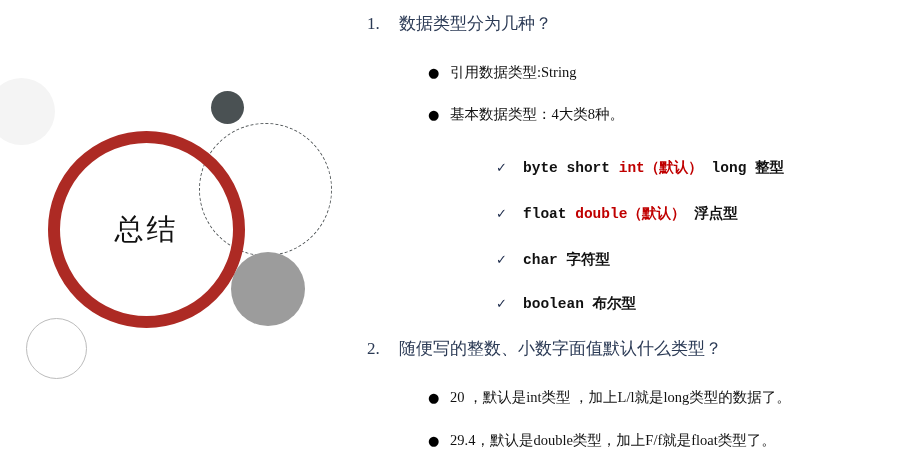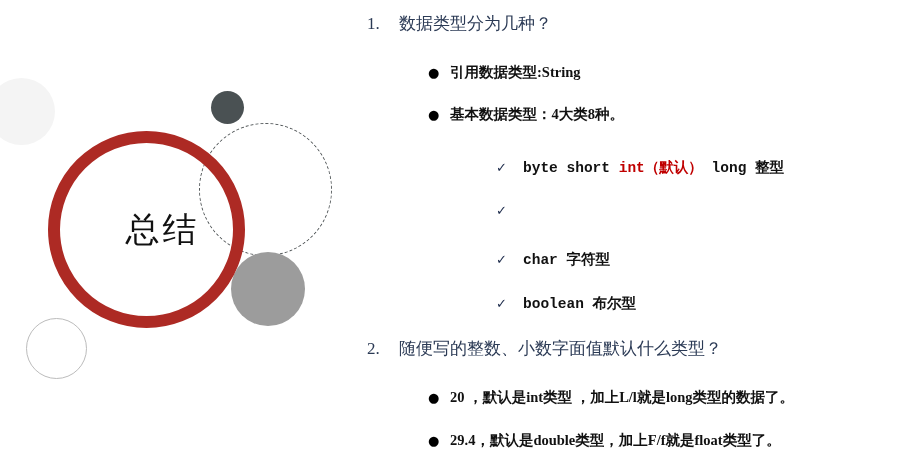--- a/index.html
+++ b/index.html
@@ -78,28 +78,28 @@
     top: 131px;
     width: 197px;
     height: 197px;
     border-radius: 50%;
     border: 12px solid #ad2a24;
     box-sizing: border-box;
     background: transparent;
   }
   .deco-title {
     position: absolute;
-    left: 64px;
+    left: 48px;
     top: 131px;
     width: 197px;
     height: 197px;
     display: flex;
     align-items: center;
     justify-content: center;
-    font-size: 34px;
+    font-size: 29px;
     color: #111111;
     letter-spacing: 3px;
     font-family: Liberation Serif, serif;
   }
 
   
   .content {
     position: absolute;
     left: 350px;
     top: 0;
@@ -138,21 +138,21 @@
     flex: 0 0 22px;
     width: 22px;
     font-size: 13px;
     color: #000000;
     font-family: "DejaVu Sans", sans-serif;
     line-height: 1;
   }
   .b-text {
     font-size: 14.5px;
     color: #111111;
-    font-weight: bold;
+    font-weight: normal;
     font-family: "Liberation Serif", "DejaVu Serif", serif;
   }
   #b1 { left: 78px; top: 63px; }
   #b2 { left: 78px; top: 105px; }
   #b3 { left: 78px; top: 388px; }
   #b4 { left: 78px; top: 431px; }
 
   .c-item {
     position: absolute;
     display: flex;
@@ -211,20 +211,21 @@
       <span class="b-text">基本数据类型：4大类8种。</span>
     </div>
 
     <div class="c-item" id="c1">
       <span class="c-check">✓</span>
       <span class="c-text"><span>byte short </span><span class="red-em">int（默认）</span><span>  long 整型</span></span>
     </div>
 
     <div class="c-item" id="c2">
       <span class="c-check">✓</span>
+      <span class="c-text"><span>float </span><span class="red-em">double（默认）</span><span>  浮点型</span></span>
     </div>
 
     <div class="c-item" id="c3">
       <span class="c-check">✓</span>
       <span class="c-text"><span>char 字符型</span><span class="red-em"></span><span></span></span>
     </div>
 
     <div class="c-item" id="c4">
       <span class="c-check">✓</span>
       <span class="c-text"><span>boolean 布尔型</span><span class="red-em"></span><span></span></span>

